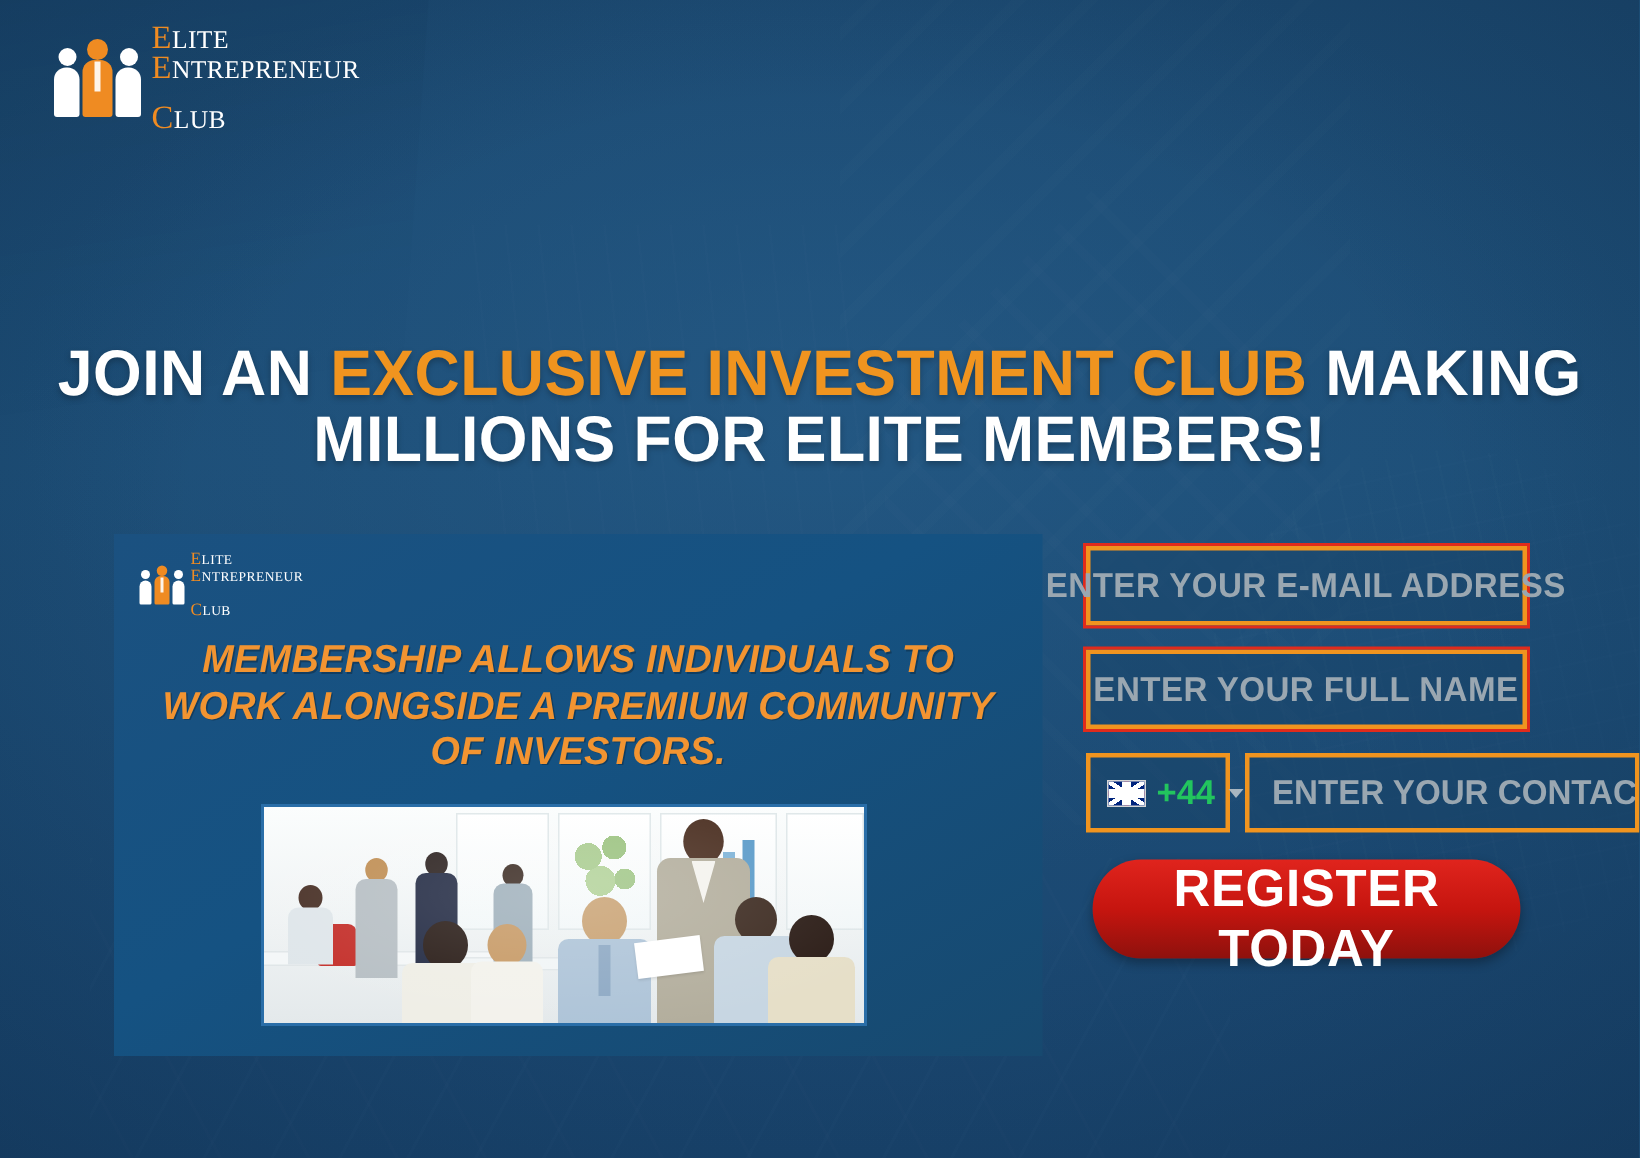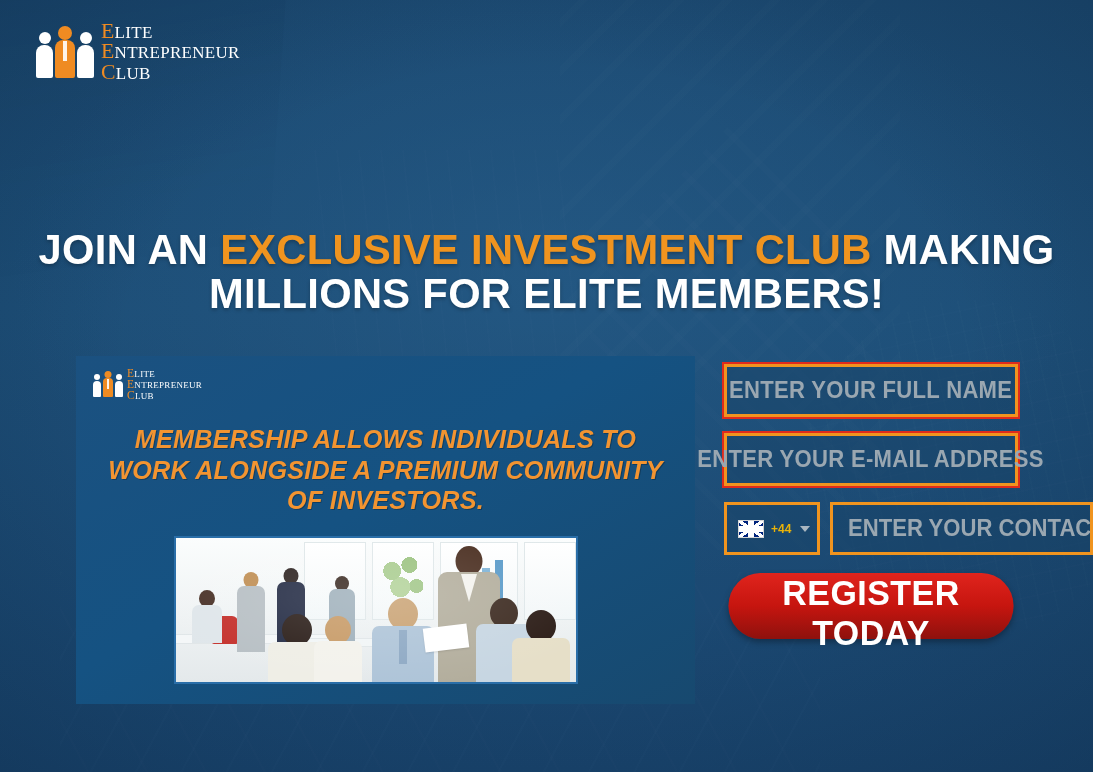--- a/index.html
+++ b/index.html
@@ -127,21 +127,21 @@
   }
   .logo-text {
     font-family: "Liberation Serif", serif;
     line-height: 0.95;
     letter-spacing: 0.3px;
   }
   .logo-line { white-space: nowrap; font-weight: 400; color: #ffffff; }
   .logo-line .cap { color: #ef8b22; }
   .ll1 { font-size: 17px; }
   .ll2 { font-size: 17px; }
-  .ll3 { font-size: 17px; }
+  .ll3 { font-size: 17px; margin-top: 12px; }
 
   .nav {
     flex: 1;
     display: flex;
     align-items: center;
     justify-content: space-between;
     padding-left: 52px;
     padding-right: 88px;
   }
   .nav-link {
@@ -420,21 +420,21 @@
   .flag-uk::after {
     content: "";
     position: absolute; inset: 0;
     background:
       linear-gradient(to bottom, transparent calc(50% - 3px), #ffffff calc(50% - 3px), #ffffff calc(50% + 3px), transparent calc(50% + 3px)),
       linear-gradient(to right, transparent calc(50% - 3px), #ffffff calc(50% - 3px), #ffffff calc(50% + 3px), transparent calc(50% + 3px)),
       linear-gradient(to bottom, transparent calc(50% - 1.6px), #cf142b calc(50% - 1.6px), #cf142b calc(50% + 1.6px), transparent calc(50% + 1.6px)),
       linear-gradient(to right, transparent calc(50% - 1.6px), #cf142b calc(50% - 1.6px), #cf142b calc(50% + 1.6px), transparent calc(50% + 1.6px));
   }
   .cc-code {
-    color: #eab308; font-size: 12px; font-weight: 700;
+    color: #22c55e; font-size: 23px; font-weight: 700;
   }
   .cc-arrow {
     width: 0; height: 0;
     border-left: 5px solid transparent;
     border-right: 5px solid transparent;
     border-top: 6px solid #a9b6c0;
     margin-left: 2px;
   }
   .phone-input {
     flex: 1;
@@ -631,26 +631,26 @@
       <div class="p pJ">
           <span class="h"></span>
           <span class="t"></span>
         </div>
       <div class="photo-soft"></div>
     </div>
   </div>
 
   <form class="form-col">
 
+    <div class="field field-email invalid">
+      <span class="ph">ENTER YOUR E-MAIL ADDRESS</span>
+    </div>
+
     <div class="field field-fullname invalid">
       <span class="ph">ENTER YOUR FULL NAME</span>
-    </div>
-
-    <div class="field field-email invalid">
-      <span class="ph">ENTER YOUR E-MAIL ADDRESS</span>
     </div>
 
 
     <div class="phone-row">
       <div class="cc-select">
         <span class="flag-uk"></span>
         <span class="cc-code">+44</span>
         <span class="cc-arrow"></span>
       </div>
       <div class="phone-input">

